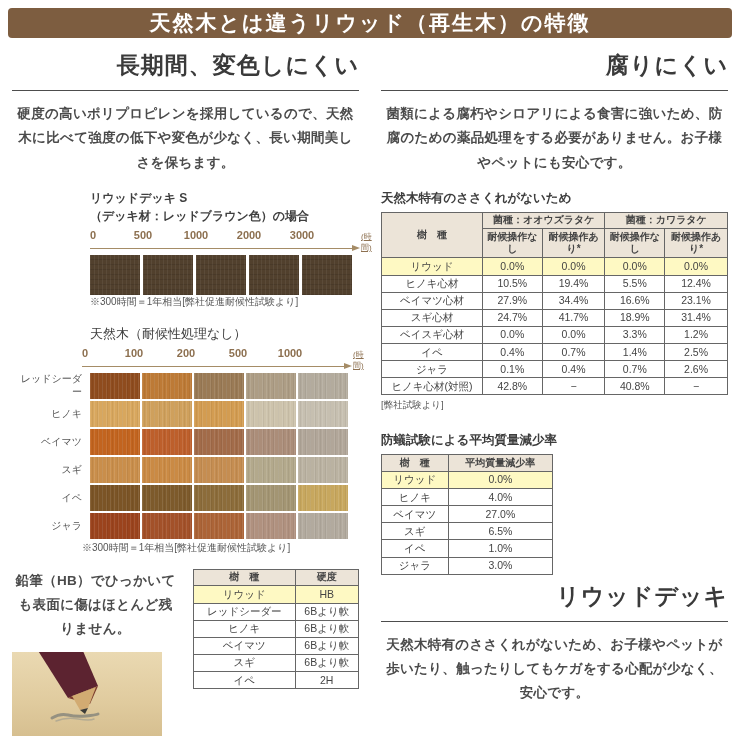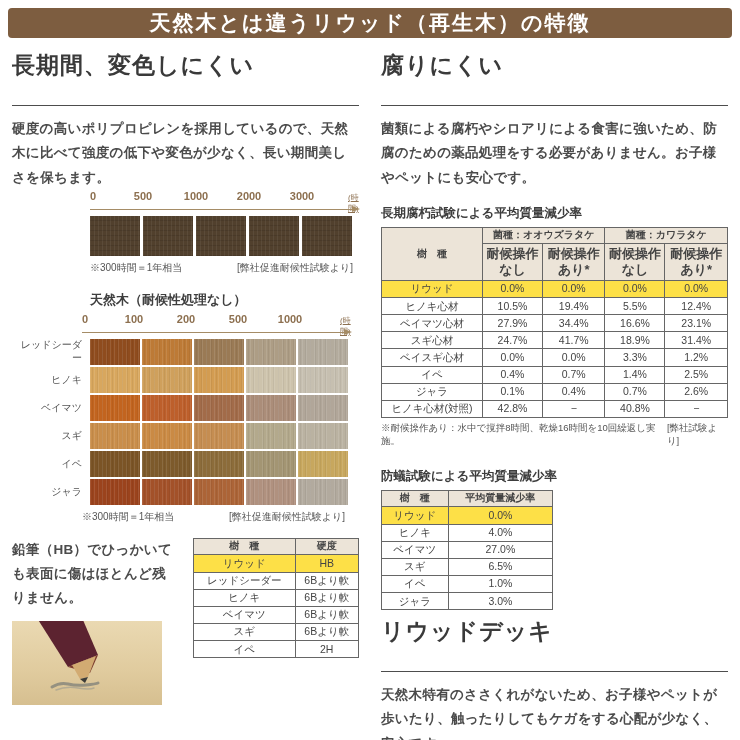--- a/index.html
+++ b/index.html
@@ -6,58 +6,58 @@
   body{width:740px;height:740px;overflow:hidden;font-family:"Liberation Sans",sans-serif;-webkit-font-smoothing:antialiased;}
   .page{width:740px;height:740px;position:relative;background:#fff;border-radius:10px;}
   
   .banner{position:absolute;left:8px;top:8px;width:724px;height:30px;background:#7d5d40;border-radius:4px;
           display:flex;align-items:center;justify-content:center;}
   .banner span{color:#fff;font-weight:bold;font-size:21px;letter-spacing:2px;}
   
   .cols{position:absolute;top:44px;left:12px;width:716px;display:flex;gap:22px;}
   .col{width:347px;}
   h2.sec{margin:6px 0 0 0;font-family:"Liberation Serif","DejaVu Serif",serif;font-weight:600;
-         font-size:23px;color:#3a3a3a;letter-spacing:1px;padding-bottom:24px;border-bottom:1px solid #4d4d4d;}
-  p.body{margin:11px 0 0 0;font-size:13.5px;font-weight:600;color:#4b4b4b;line-height:1.8;letter-spacing:0.3px;}
+         font-size:23px;color:#3a3a3a;letter-spacing:1px;padding-bottom:9px;border-bottom:1px solid #4d4d4d;text-align:right;}
+  p.body{margin:11px 0 0 0;font-size:13.5px;font-weight:600;color:#4b4b4b;line-height:1.8;letter-spacing:0.3px;text-align:center;}
   
   .chart-label{margin:14px 0 4px 78px;font-size:12px;font-weight:bold;color:#3f3f3f;line-height:1.5;}
   .axis{position:relative;height:15px;font-size:11px;color:#8d7050;font-weight:bold;}
   .axis .tick{position:absolute;top:0;}
-  .axis .unit{position:absolute;left:258px;top:2px;font-size:8px;font-weight:normal;color:#8d7050;text-decoration:underline;}
+  .axis .unit{position:absolute;left:271px;top:2px;font-size:8px;font-weight:normal;color:#8d7050;text-decoration:underline;}
   .arrow{position:relative;height:9px;width:270px;}
   .arrow::before{content:'';position:absolute;left:0;right:6px;top:4px;border-top:1px solid #a58c66;}
   .arrow::after{content:'';position:absolute;right:0;top:1px;border-left:8px solid #a58c66;
                 border-top:3.5px solid transparent;border-bottom:3.5px solid transparent;}
   .indent{margin-left:78px;}
   .swatches{display:flex;gap:3px;margin-top:2px;}
   .deck-swatch{width:50px;height:40px;background:#51402d;
      background-image:repeating-linear-gradient(90deg,rgba(255,255,255,.06) 0 1px,transparent 1px 4px),
                       repeating-linear-gradient(0deg,rgba(0,0,0,.10) 0 1px,transparent 1px 5px);}
-  .cnote{display:flex;justify-content:space-between;width:263px;margin-top:5px;font-size:10px;color:#555;}
-  .nat-title{margin:16px 0 4px 78px;font-size:13px;font-weight:bold;color:#3f3f3f;}
+  .cnote{display:flex;width:263px;font-size:10px;color:#555;}
+  .nat-title{margin:16px 0 4px 78px;font-size:13px;font-weight:normal;color:#3f3f3f;}
   .grid{margin-top:2px;}
   .g-row{display:flex;margin-bottom:2px;}
   .g-label{width:70px;padding-right:8px;font-size:10px;color:#555;display:flex;align-items:center;
            justify-content:flex-end;text-align:right;line-height:1.25;}
   .g-cells{display:flex;gap:2px;}
   .g-cell{width:50px;height:26px;
      background-image:repeating-linear-gradient(90deg,rgba(255,255,255,.10) 0 1px,transparent 1px 4px),
                       repeating-linear-gradient(90deg,rgba(0,0,0,.05) 2px 3px,transparent 3px 7px);}
   
   .scratch-row{display:flex;gap:14px;margin-top:12px;}
   .scratch-left{width:172px;}
   .scratch-left p.body{margin-top:2px;}
   .pencil{margin-top:10px;display:block;}
   .scratch-right{width:166px;padding-top:2px;}
   
   table.tbl{border-collapse:collapse;font-size:10.5px;color:#444;}
   table.tbl th,table.tbl td{border:1px solid #666;text-align:center;padding:1.5px 2px;line-height:1.25;}
   table.tbl th{background:#ece4d8;font-weight:bold;font-size:10px;}
-  table.tbl th.sub{font-size:13px;}
-  tr.hl td{background:#fde047;}
+  table.tbl th.sub{font-size:10px;}
+  tr.hl td{background:#fef9c3;}
   .tbl-caption{margin:15px 0 5px 0;font-size:12.5px;font-weight:bold;color:#3d3d3d;}
   .tnote{font-size:10px;color:#555;margin-top:4px;}
   .tnote.center{text-align:center;width:172px;}
   .tnote.split{display:flex;justify-content:space-between;font-size:9.5px;}
   .mt28{margin-top:24px;}
   .mt30{margin-top:28px;}
 </style>
 </head>
 <body>
 
@@ -67,20 +67,24 @@
     <span>天然木とは違うリウッド（再生木）の特徴</span>
   </div>
 
   <div class="cols">
 
     <div class="col">
       <h2 class="sec">長期間、変色しにくい</h2>
       <p class="body">硬度の高いポリプロピレンを採用しているので、天然木に比べて強度の低下や変色が少なく、長い期間美しさを保ちます。</p>
 
       <div>
+        <div class="chart-label">
+          <span>リウッドデッキ S</span><br>
+          <span>（デッキ材：レッドブラウン色）の場合</span>
+        </div>
         <div class="indent">
           <div class="axis">
               <span class="tick" style="left: 0px;">0</span>
               <span class="tick" style="left: 53px; transform: translateX(-50%);">500</span>
               <span class="tick" style="left: 106px; transform: translateX(-50%);">1000</span>
               <span class="tick" style="left: 159px; transform: translateX(-50%);">2000</span>
               <span class="tick" style="left: 212px; transform: translateX(-50%);">3000</span>
               <span class="unit">(時間)</span>
             </div>
           <div class="arrow"></div>
@@ -238,21 +242,21 @@
           </table>
 
         </div>
       </div>
     </div>
 
     <div class="col">
       <h2 class="sec">腐りにくい</h2>
       <p class="body">菌類による腐朽やシロアリによる食害に強いため、防腐のための薬品処理をする必要がありません。お子様やペットにも安心です。</p>
 
-      <div class="tbl-caption">長期腐朽試験による平均質量減少率</div>
+      <div class="tbl-caption">天然木特有のささくれがないため</div>
       <table class="tbl" style="width:347px;">
         <thead>
             <tr>
               <th rowspan="2" style="width: 96px;">樹　種</th>
               <th colspan="2">菌種：オオウズラタケ</th>
               <th colspan="2">菌種：カワラタケ</th>
             </tr>
             <tr>
               <th class="sub">耐候操作なし</th>
               <th class="sub">耐候操作あり*</th>
@@ -313,21 +317,20 @@
             <tr>
               <td>ヒノキ心材(対照)</td>
               <td>42.8%</td>
               <td>−</td>
               <td>40.8%</td>
               <td>−</td>
             </tr>
           </tbody>
       </table>
       <div class="tnote split">
-        <span>※耐候操作あり：水中で撹拌8時間、乾燥16時間を10回繰返し実施。</span>
         <span>[弊社試験より]</span>
       </div>
 
       <div class="tbl-caption" style="margin-top:20px;">防蟻試験による平均質量減少率</div>
       <table class="tbl" style="width:172px;">
         <thead>
             <tr>
               <th>樹　種</th>
               <th>平均質量減少率</th>
             </tr>

